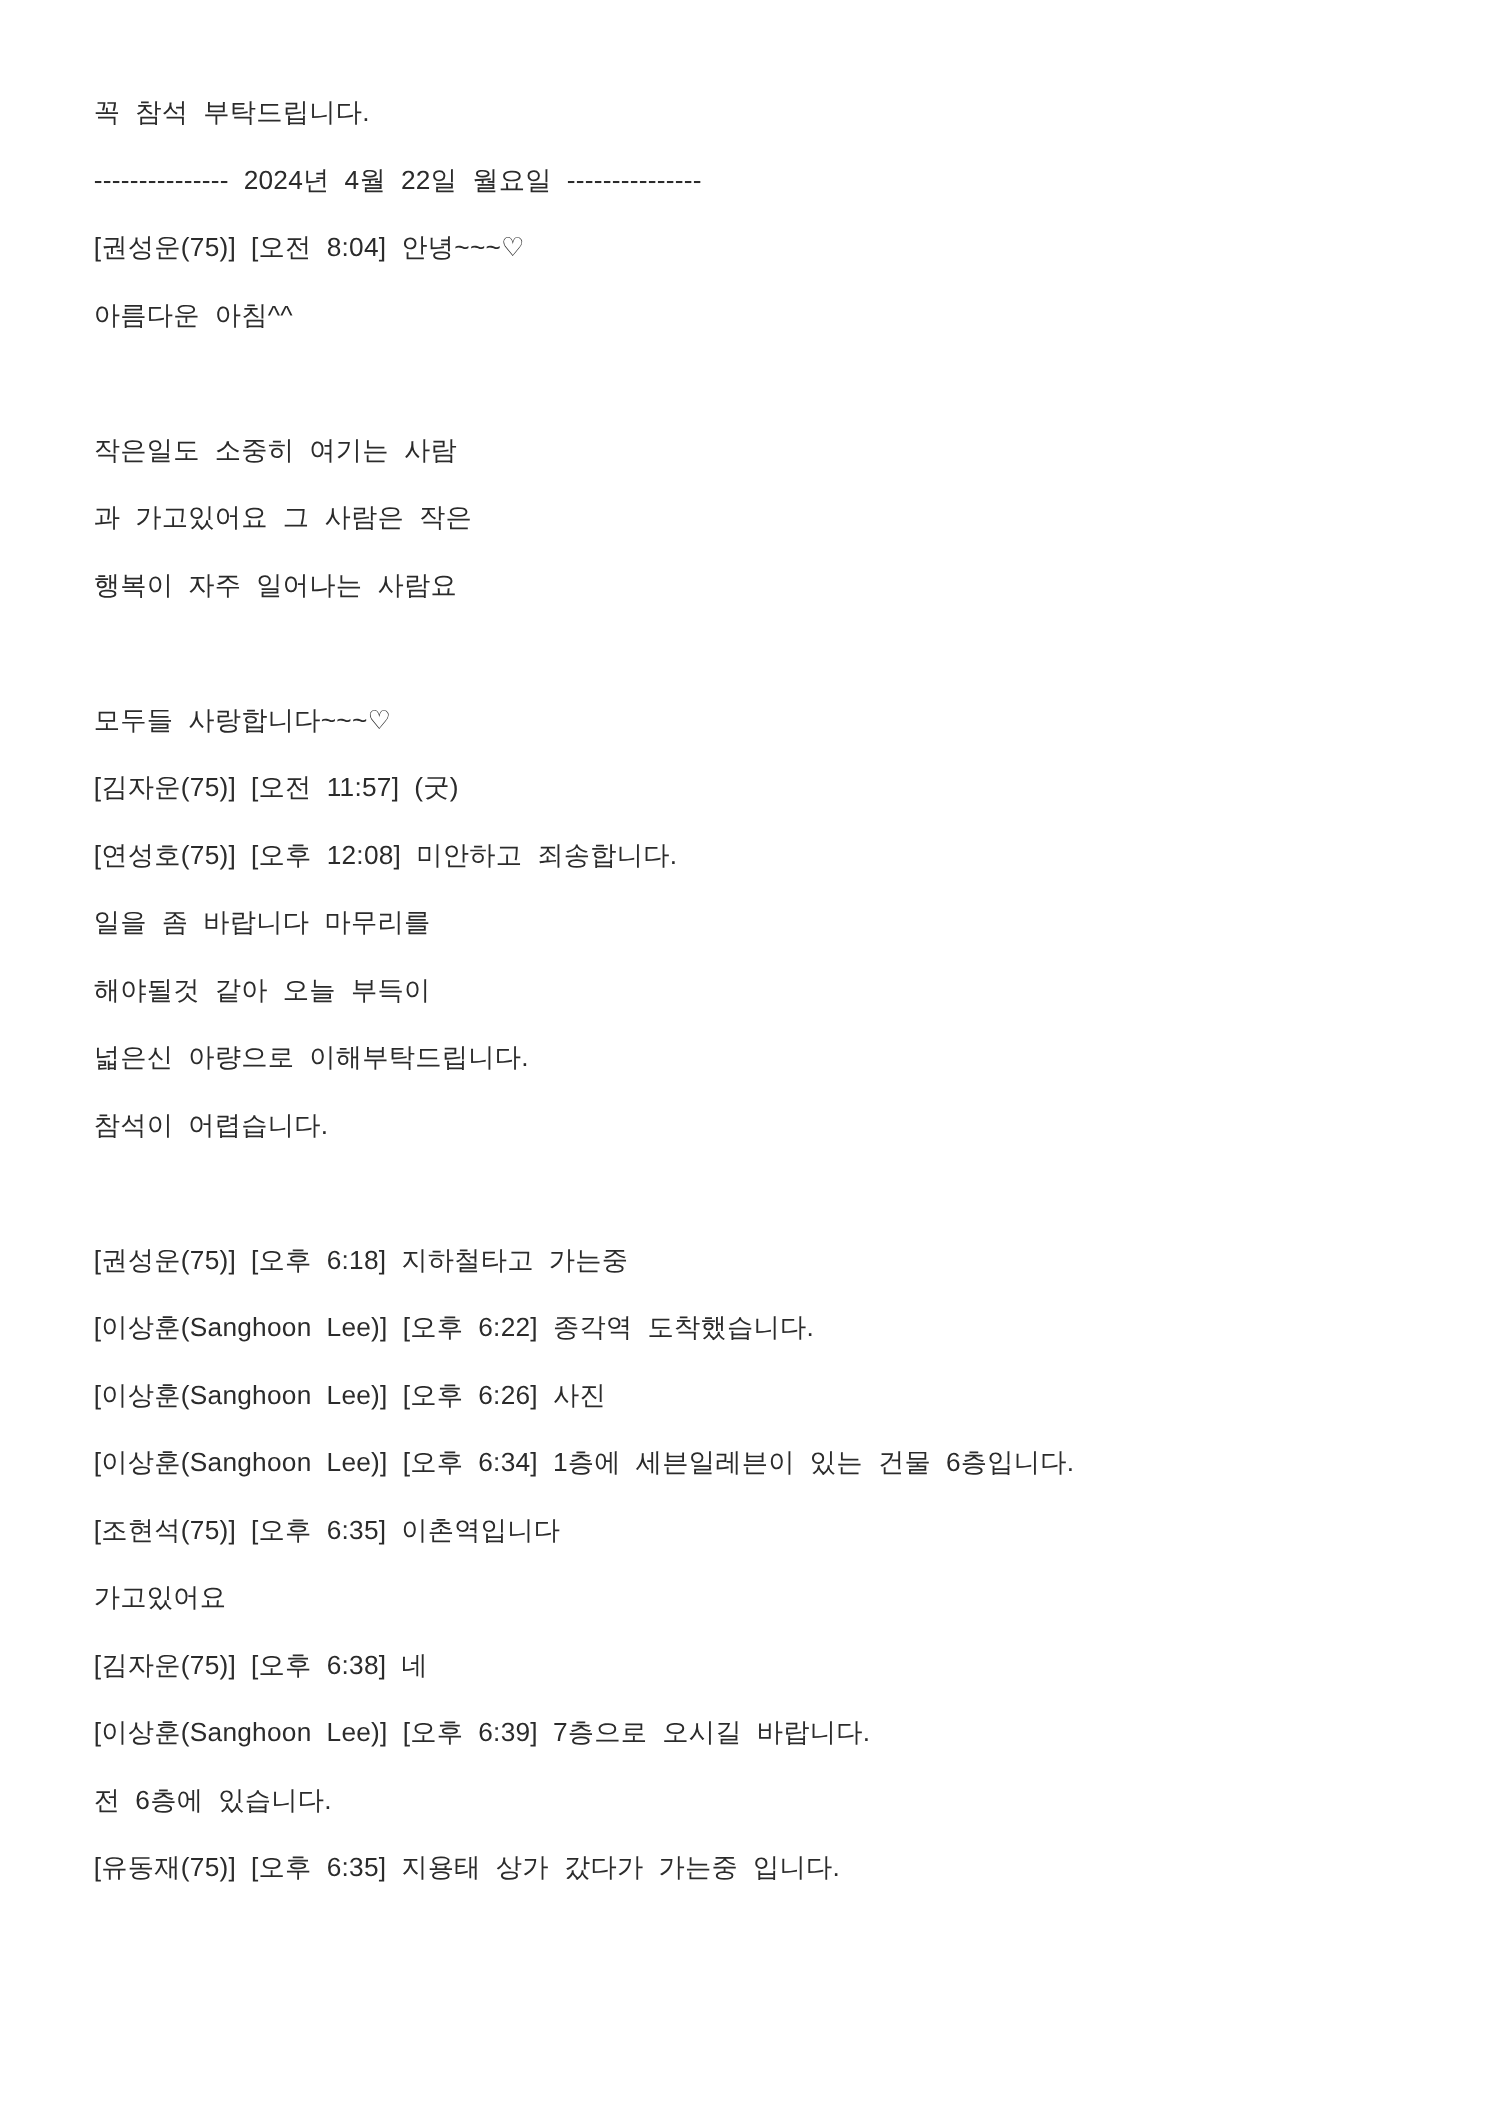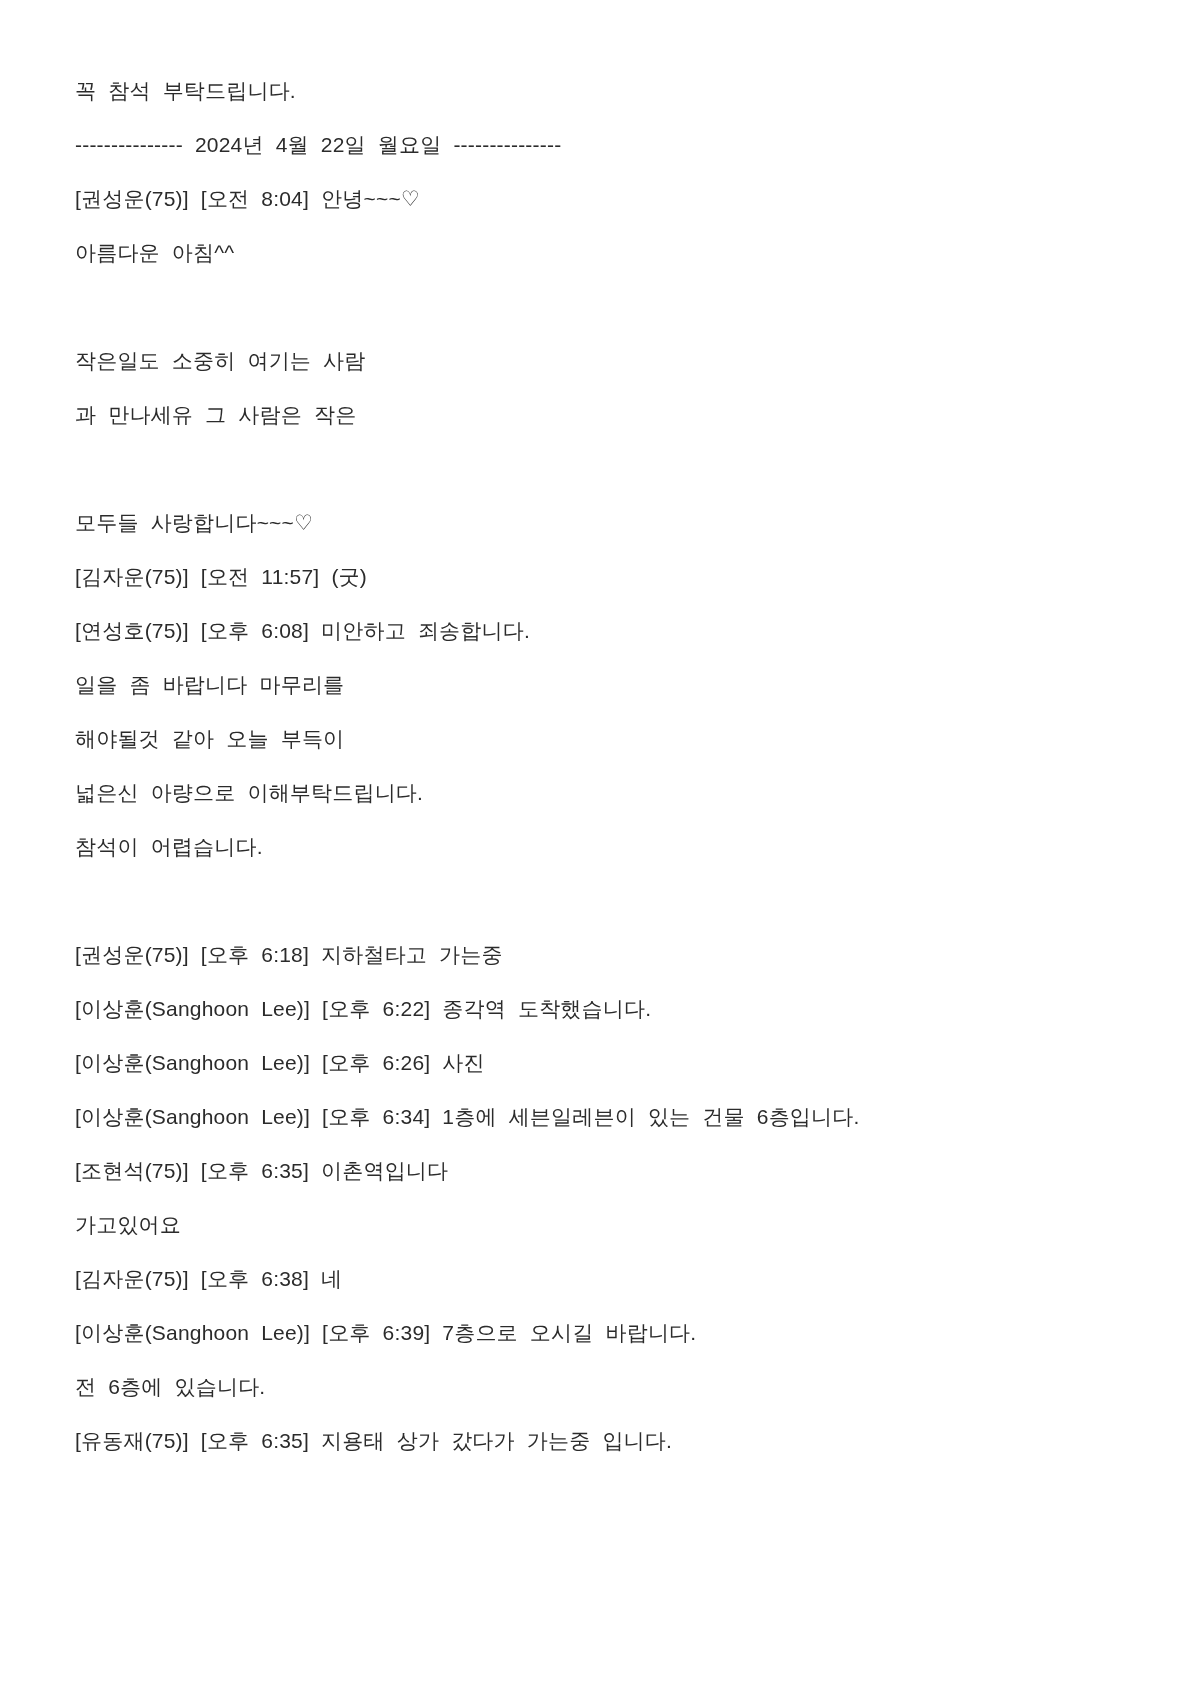--- a/index.html
+++ b/index.html
@@ -36,25 +36,26 @@
 <body>
 
 <div class="page">
   <div class="text-block">
     <div class="text-line">꼭 참석 부탁드립니다.</div>
     <div class="text-line">--------------- 2024년 4월 22일 월요일 ---------------</div>
     <div class="text-line">[권성운(75)] [오전 8:04] 안녕~~~♡</div>
     <div class="text-line">아름다운 아침^^</div>
     <div class="text-line"></div>
     <div class="text-line">작은일도 소중히 여기는 사람</div>
-    <div class="text-line">과 만나세유 그 사람은 작은</div>
+    <div class="text-line">과 가고있어요 그 사람은 작은</div>
+    <div class="text-line">행복이 자주 일어나는 사람요</div>
     <div class="text-line"></div>
     <div class="text-line">모두들 사랑합니다~~~♡</div>
     <div class="text-line">[김자운(75)] [오전 11:57] (굿)</div>
-    <div class="text-line">[연성호(75)] [오후 6:08] 미안하고 죄송합니다.</div>
+    <div class="text-line">[연성호(75)] [오후 12:08] 미안하고 죄송합니다.</div>
     <div class="text-line">일을 좀 바랍니다 마무리를</div>
     <div class="text-line">해야될것 같아 오늘 부득이</div>
     <div class="text-line">넓은신 아량으로 이해부탁드립니다.</div>
     <div class="text-line">참석이 어렵습니다.</div>
     <div class="text-line"></div>
     <div class="text-line">[권성운(75)] [오후 6:18] 지하철타고 가는중</div>
     <div class="text-line">[이상훈(Sanghoon Lee)] [오후 6:22] 종각역 도착했습니다.</div>
     <div class="text-line">[이상훈(Sanghoon Lee)] [오후 6:26] 사진</div>
     <div class="text-line">[이상훈(Sanghoon Lee)] [오후 6:34] 1층에 세븐일레븐이 있는 건물 6층입니다.</div>
     <div class="text-line">[조현석(75)] [오후 6:35] 이촌역입니다</div>

